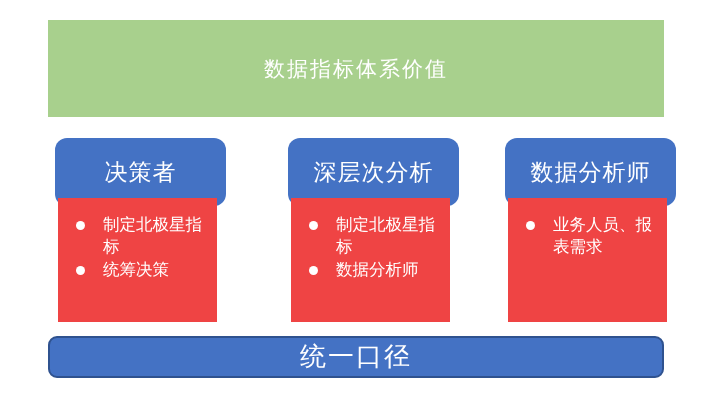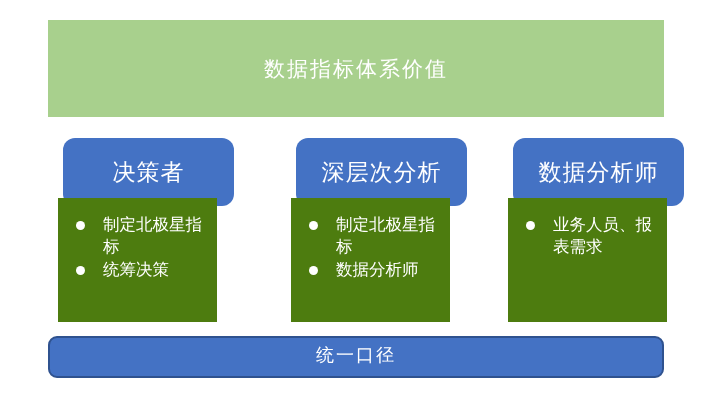--- a/index.html
+++ b/index.html
@@ -40,21 +40,21 @@
     white-space: nowrap;
   }
 
   
   .card {
     position: absolute;
     top: 138px;
   }
   .card-head {
     position: absolute;
-    left: 12px;
+    left: 4px;
     top: 0;
     width: 171px;
     height: 68px;
     background: #4472c4;
     border-radius: 12px;
     display: flex;
     align-items: center;
     justify-content: center;
     box-sizing: border-box;
   }
@@ -65,21 +65,21 @@
     line-height: 1.15;
     white-space: nowrap;
     text-align: center;
   }
   .card-body {
     position: absolute;
     left: 7px;
     top: 60px;
     width: 159px;
     height: 124px;
-    background: #4d7c0f;
+    background: #ef4444;
     box-sizing: border-box;
     padding: 16px 8px 6px 6px;
   }
   .bullet-list {
     margin: 0;
     padding: 0;
     list-style: none;
   }
   .bullet-item {
     position: relative;
@@ -116,25 +116,24 @@
     background: #4472c4;
     border: 2px solid #2f528f;
     border-radius: 9px;
     box-sizing: border-box;
     display: flex;
     align-items: center;
     justify-content: center;
   }
   .footer-title {
     color: #ffffff;
-    font-size: 18px;
+    font-size: 26px;
     letter-spacing: 2px;
     line-height: 1.2;
     white-space: nowrap;
-    font-family: Liberation Mono, monospace;
   }
 </style>
 </head>
 <body>
 
 <div id="diagram">
 
   <div class="banner">
     <div class="banner-title">数据指标体系价值</div>
   </div>

